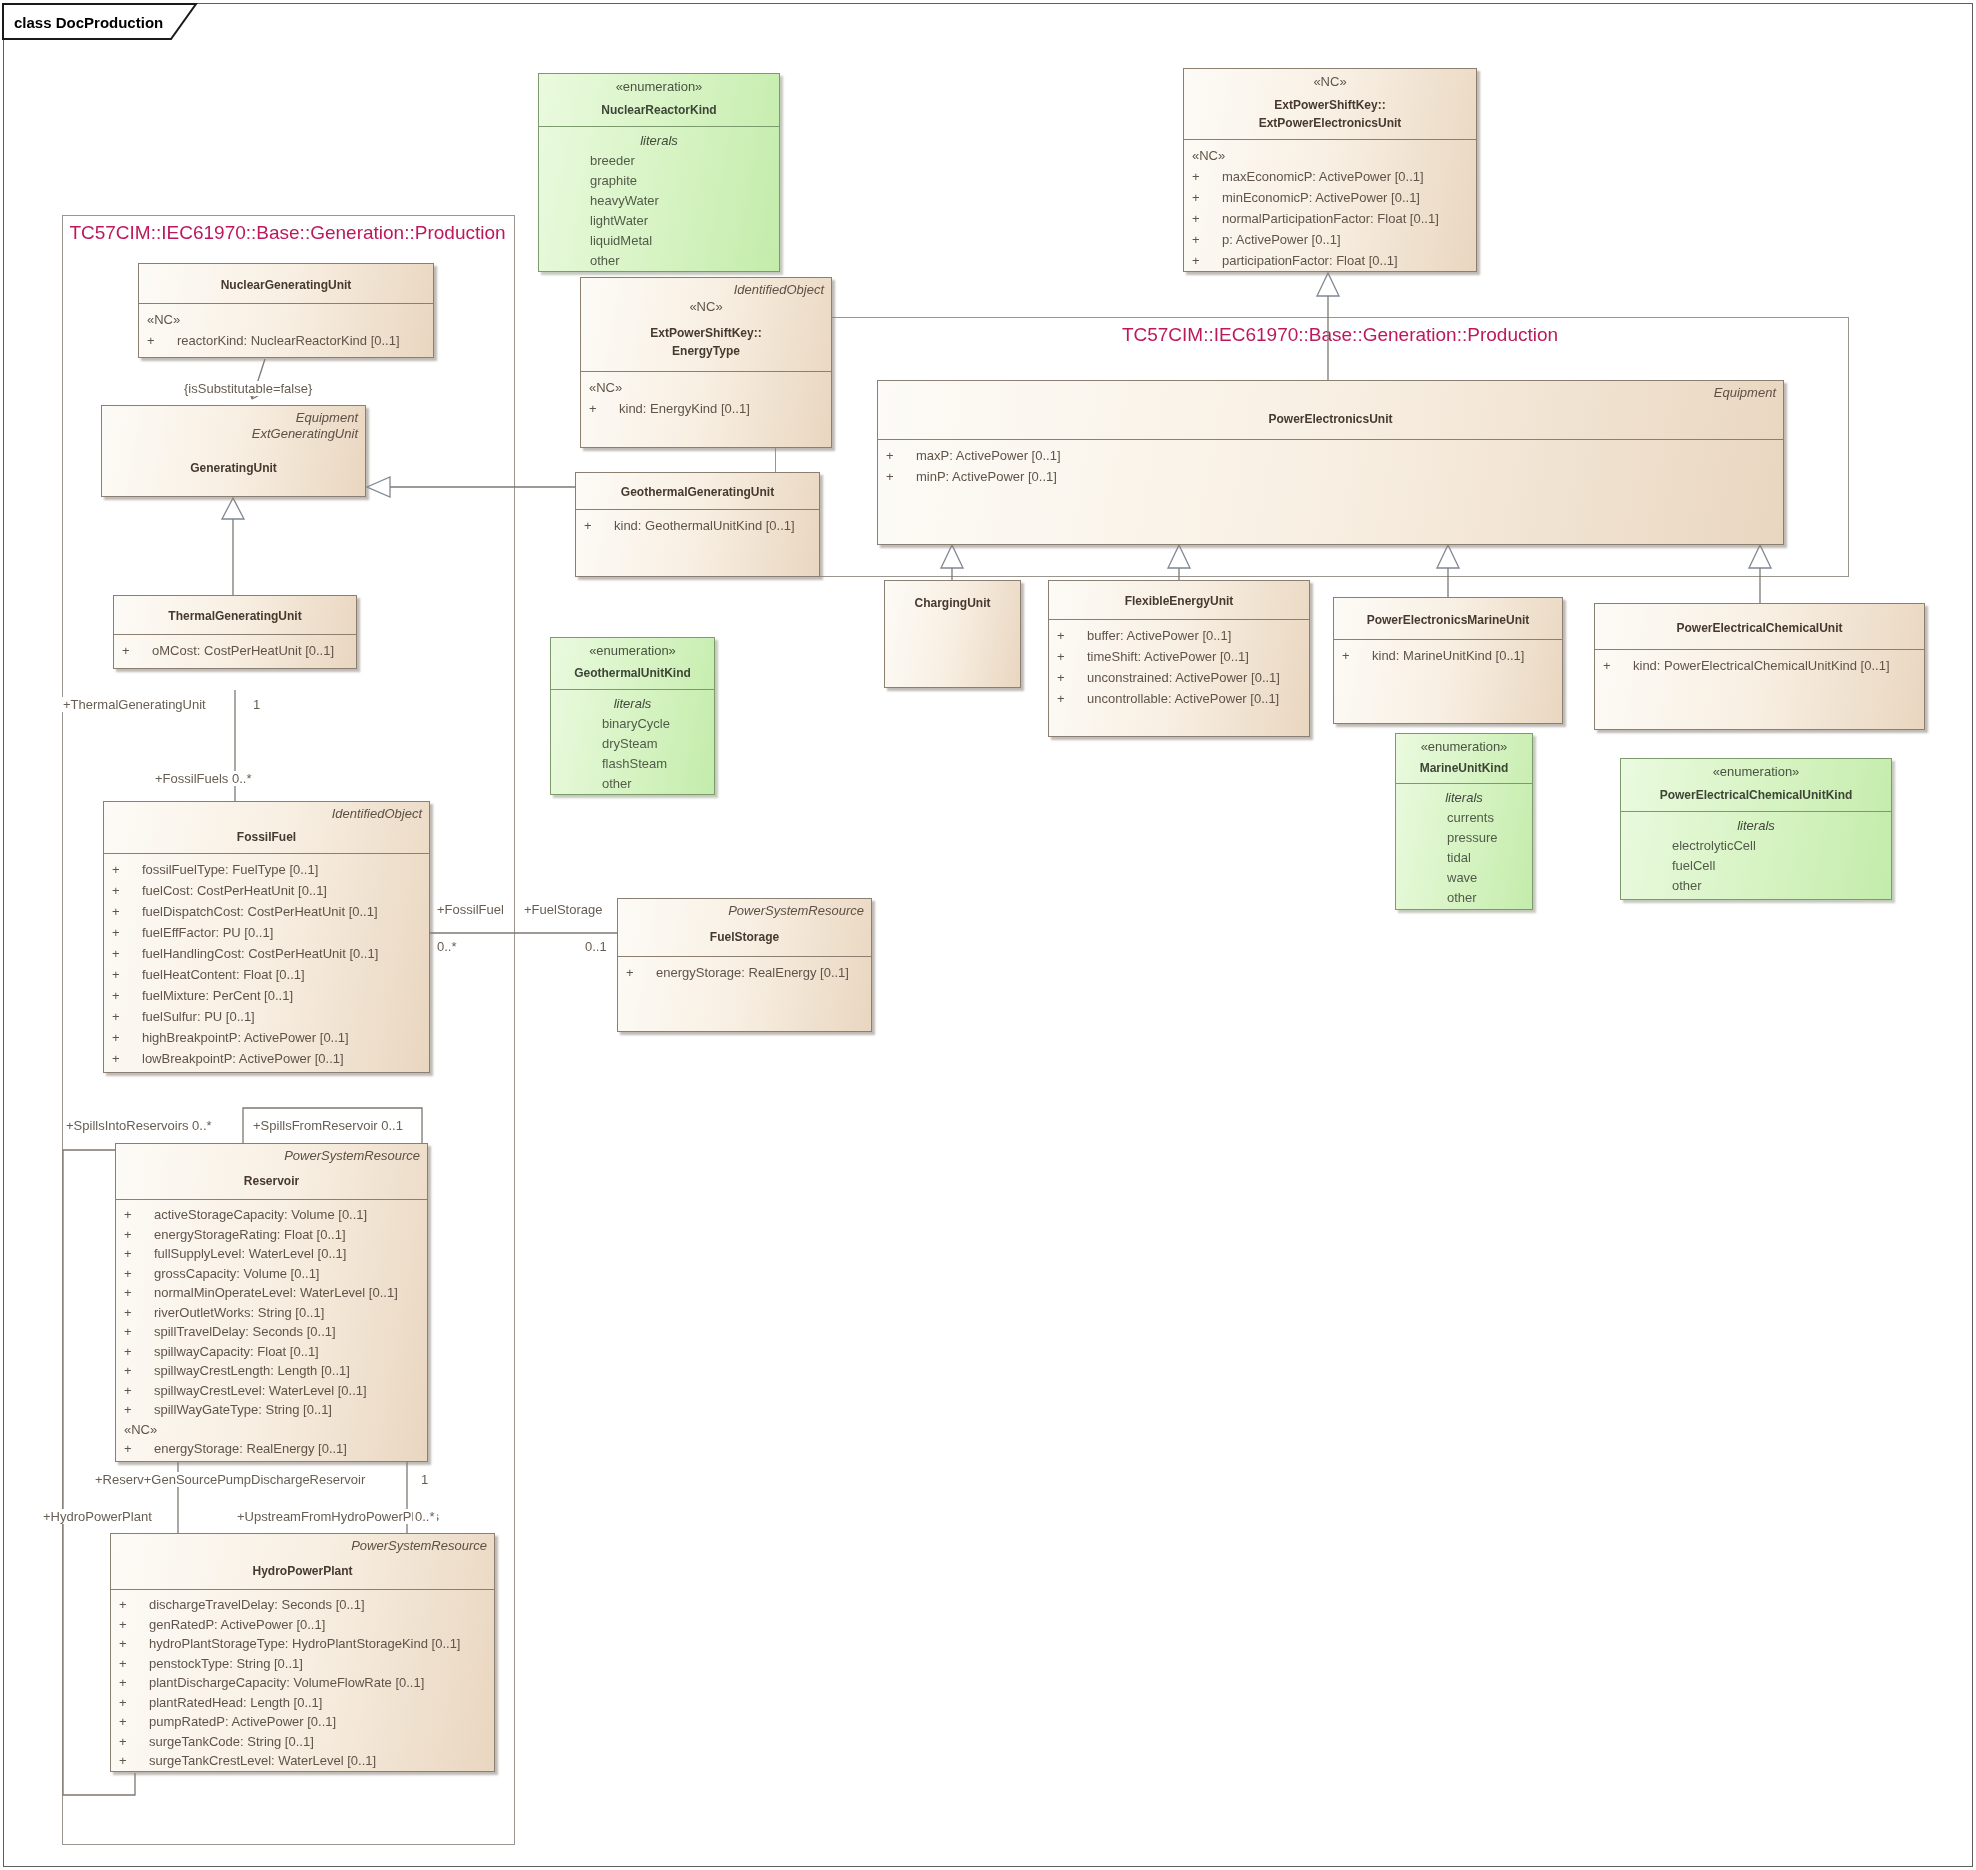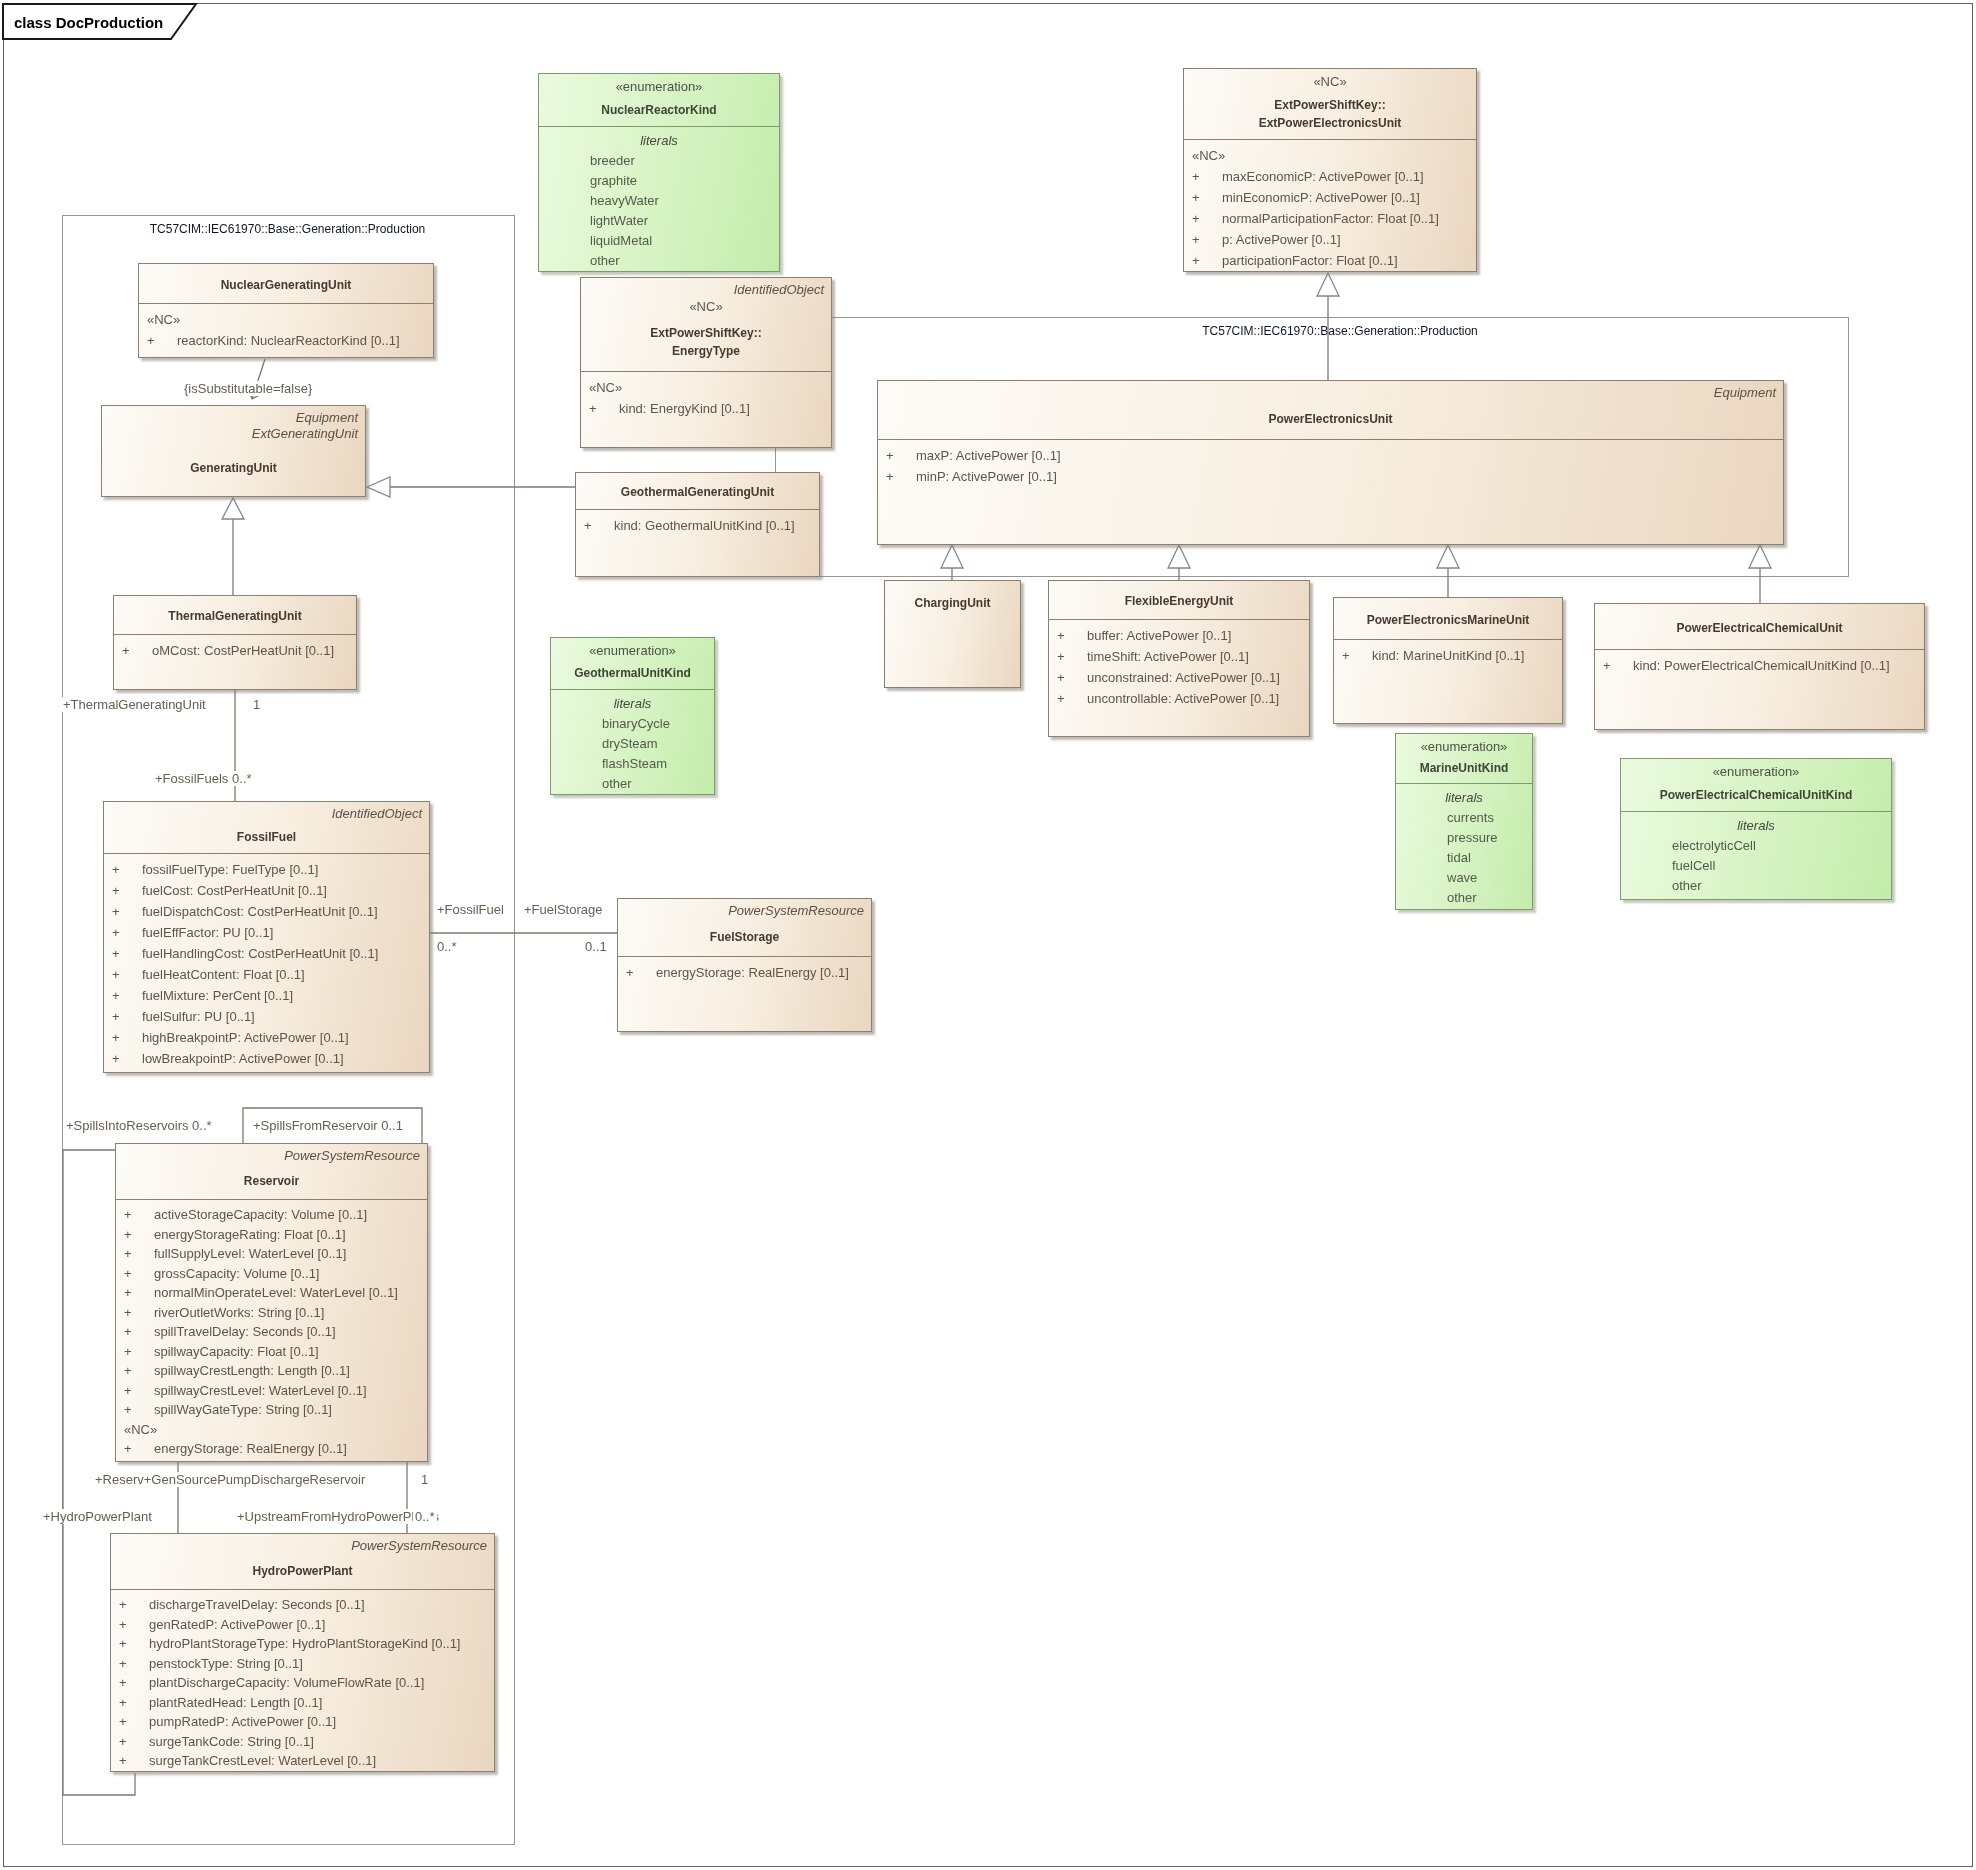--- a/index.html
+++ b/index.html
@@ -1,20 +1,20 @@
 <!DOCTYPE html>
 <html><head>
 <meta charset="utf-8">
 <style>
   html,body{margin:0;padding:0;background:#fff;}
   #canvas{position:relative;width:1976px;height:1870px;background:#fff;overflow:hidden;
           font-family:"Liberation Sans",sans-serif;}
   .outer{position:absolute;inset:3px;border:1px solid #5f5f5f;z-index:0;}
   .frame{position:absolute;border:1px solid #9a968f;z-index:1;background:transparent;}
-  .frame-label{position:absolute;z-index:1;color:#0f172a;font-size:12px;text-align:center;}
+  .frame-label{position:absolute;z-index:1;color:#be185d;font-size:19px;text-align:center;}
   svg.connectors{position:absolute;left:0;top:0;z-index:2;}
   .cls,.enum{position:absolute;z-index:3;box-sizing:border-box;display:flex;flex-direction:column;
     font-size:13px;white-space:nowrap;}
   .cls{border:1px solid #8a7f71;color:#60544a;
     background:linear-gradient(100deg,#fdfbf7 0%,#f8efe2 50%,#e9d6c0 100%);
     box-shadow:3px 3px 2px rgba(140,130,120,.55);}
   .enum{border:1px solid #7d9a6c;color:#525b49;
     background:linear-gradient(100deg,#eafadf 0%,#d6f3c2 55%,#c3ecab 100%);
     box-shadow:3px 3px 2px rgba(140,150,125,.5);}
   .hd{display:flex;flex-direction:column;box-sizing:border-box;padding:4px 7px 2px;}
@@ -108,21 +108,21 @@
           <div class="parent">Equipment</div>
           <div class="parent">ExtGeneratingUnit</div>
         </div>
       <div class="stereo"></div>
       <div class="nm">
           <div>GeneratingUnit</div>
         </div>
     </div>
   </div>
 
-  <div class="cls" style="left:113px;top:595px;width:244px;height:95px;">
+  <div class="cls" style="left:113px;top:595px;width:244px;height:74px;">
     <div class="hd" style="height:38px;">
       <div class="nm">
           <div>ThermalGeneratingUnit</div>
         </div>
     </div>
     <div class="attrs">
         <div class="arow">
           <span class="vis">+</span>
           <span>oMCost: CostPerHeatUnit [0..1]</span>
         </div>

